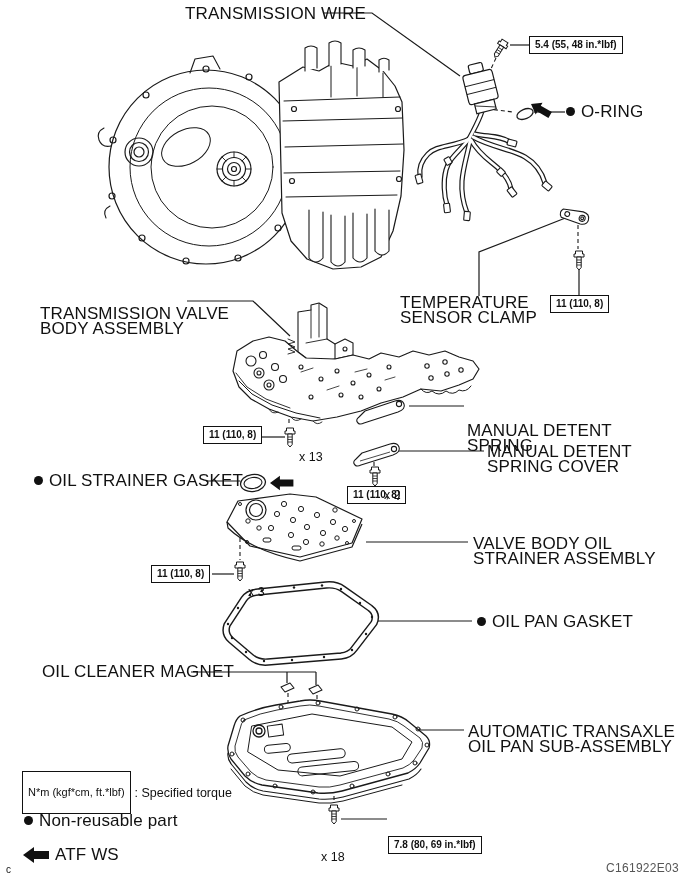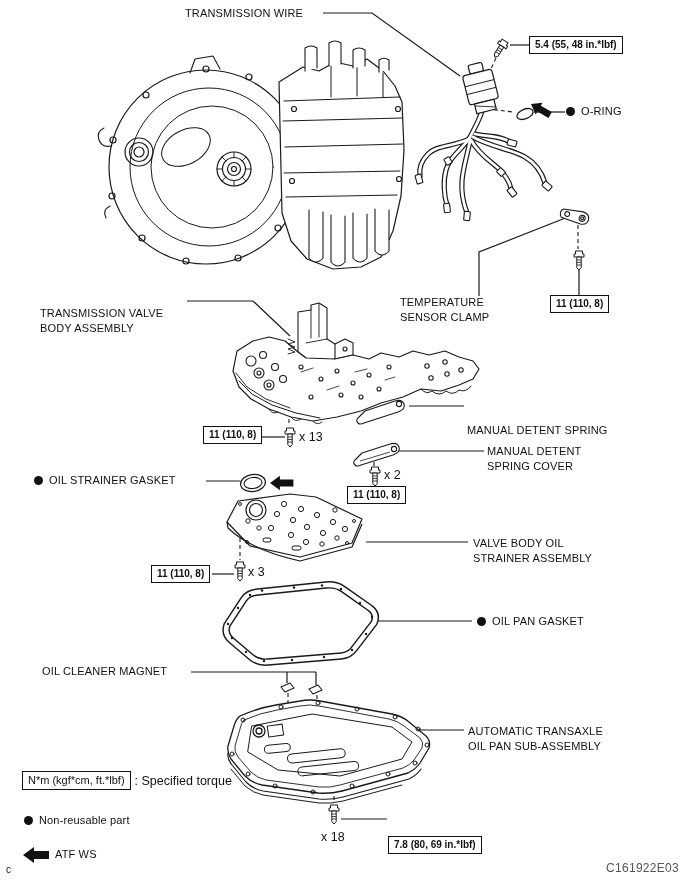--- a/index.html
+++ b/index.html
@@ -1,27 +1,27 @@
 <!DOCTYPE html>
 <html><head>
 <meta charset="utf-8">
 <style>
   html,body{margin:0;padding:0;background:#fff;}
   #canvas{position:relative;width:682px;height:883px;background:#fff;overflow:hidden;
           font-family:"Liberation Sans","DejaVu Sans",sans-serif;}
   svg.art{position:absolute;left:0;top:0;z-index:1;}
-  .lbl{position:absolute;z-index:3;font-size:11px;line-height:15px;color:#111;
+  .lbl{position:absolute;z-index:3;font-size:17px;line-height:15px;color:#111;
        white-space:pre-line;letter-spacing:.15px;}
   .row{display:flex;align-items:flex-start;white-space:nowrap;}
   .dot{width:9px;height:9px;border-radius:50%;background:#111;margin:3px 6px 0 0;flex:none;}
   .tq{position:absolute;z-index:3;border:1.6px solid #111;background:#fff;color:#111;
       font-size:10px;line-height:12px;font-weight:bold;padding:2px 5px;white-space:nowrap;}
-  .cnt{position:absolute;z-index:3;font-size:12.5px;color:#111;white-space:nowrap;}
+  .cnt{position:absolute;z-index:3;font-size:12.5px;color:#111;white-space:nowrap;margin-top:20px;}
   .legend-row{position:absolute;z-index:3;display:flex;align-items:center;}
-  .legend-box{border:1.4px solid #111;padding:2px 5px;font-size:11px;line-height:13px;color:#111;white-space:nowrap;}
+  .legend-box{border:1.4px solid #111;padding:14px 5px;font-size:11px;line-height:13px;color:#111;white-space:nowrap;}
   .legend-note{font-size:12.5px;color:#111;margin-left:4px;white-space:nowrap;}
   .figcode{position:absolute;z-index:3;font-size:12px;color:#555;letter-spacing:.3px;}
   .cmark{position:absolute;z-index:3;font-size:10px;color:#111;}
 </style>
 </head>
 <body>
 
 <div id="canvas">
 
 <svg class="art" width="682" height="883" viewBox="0 0 682 883">

